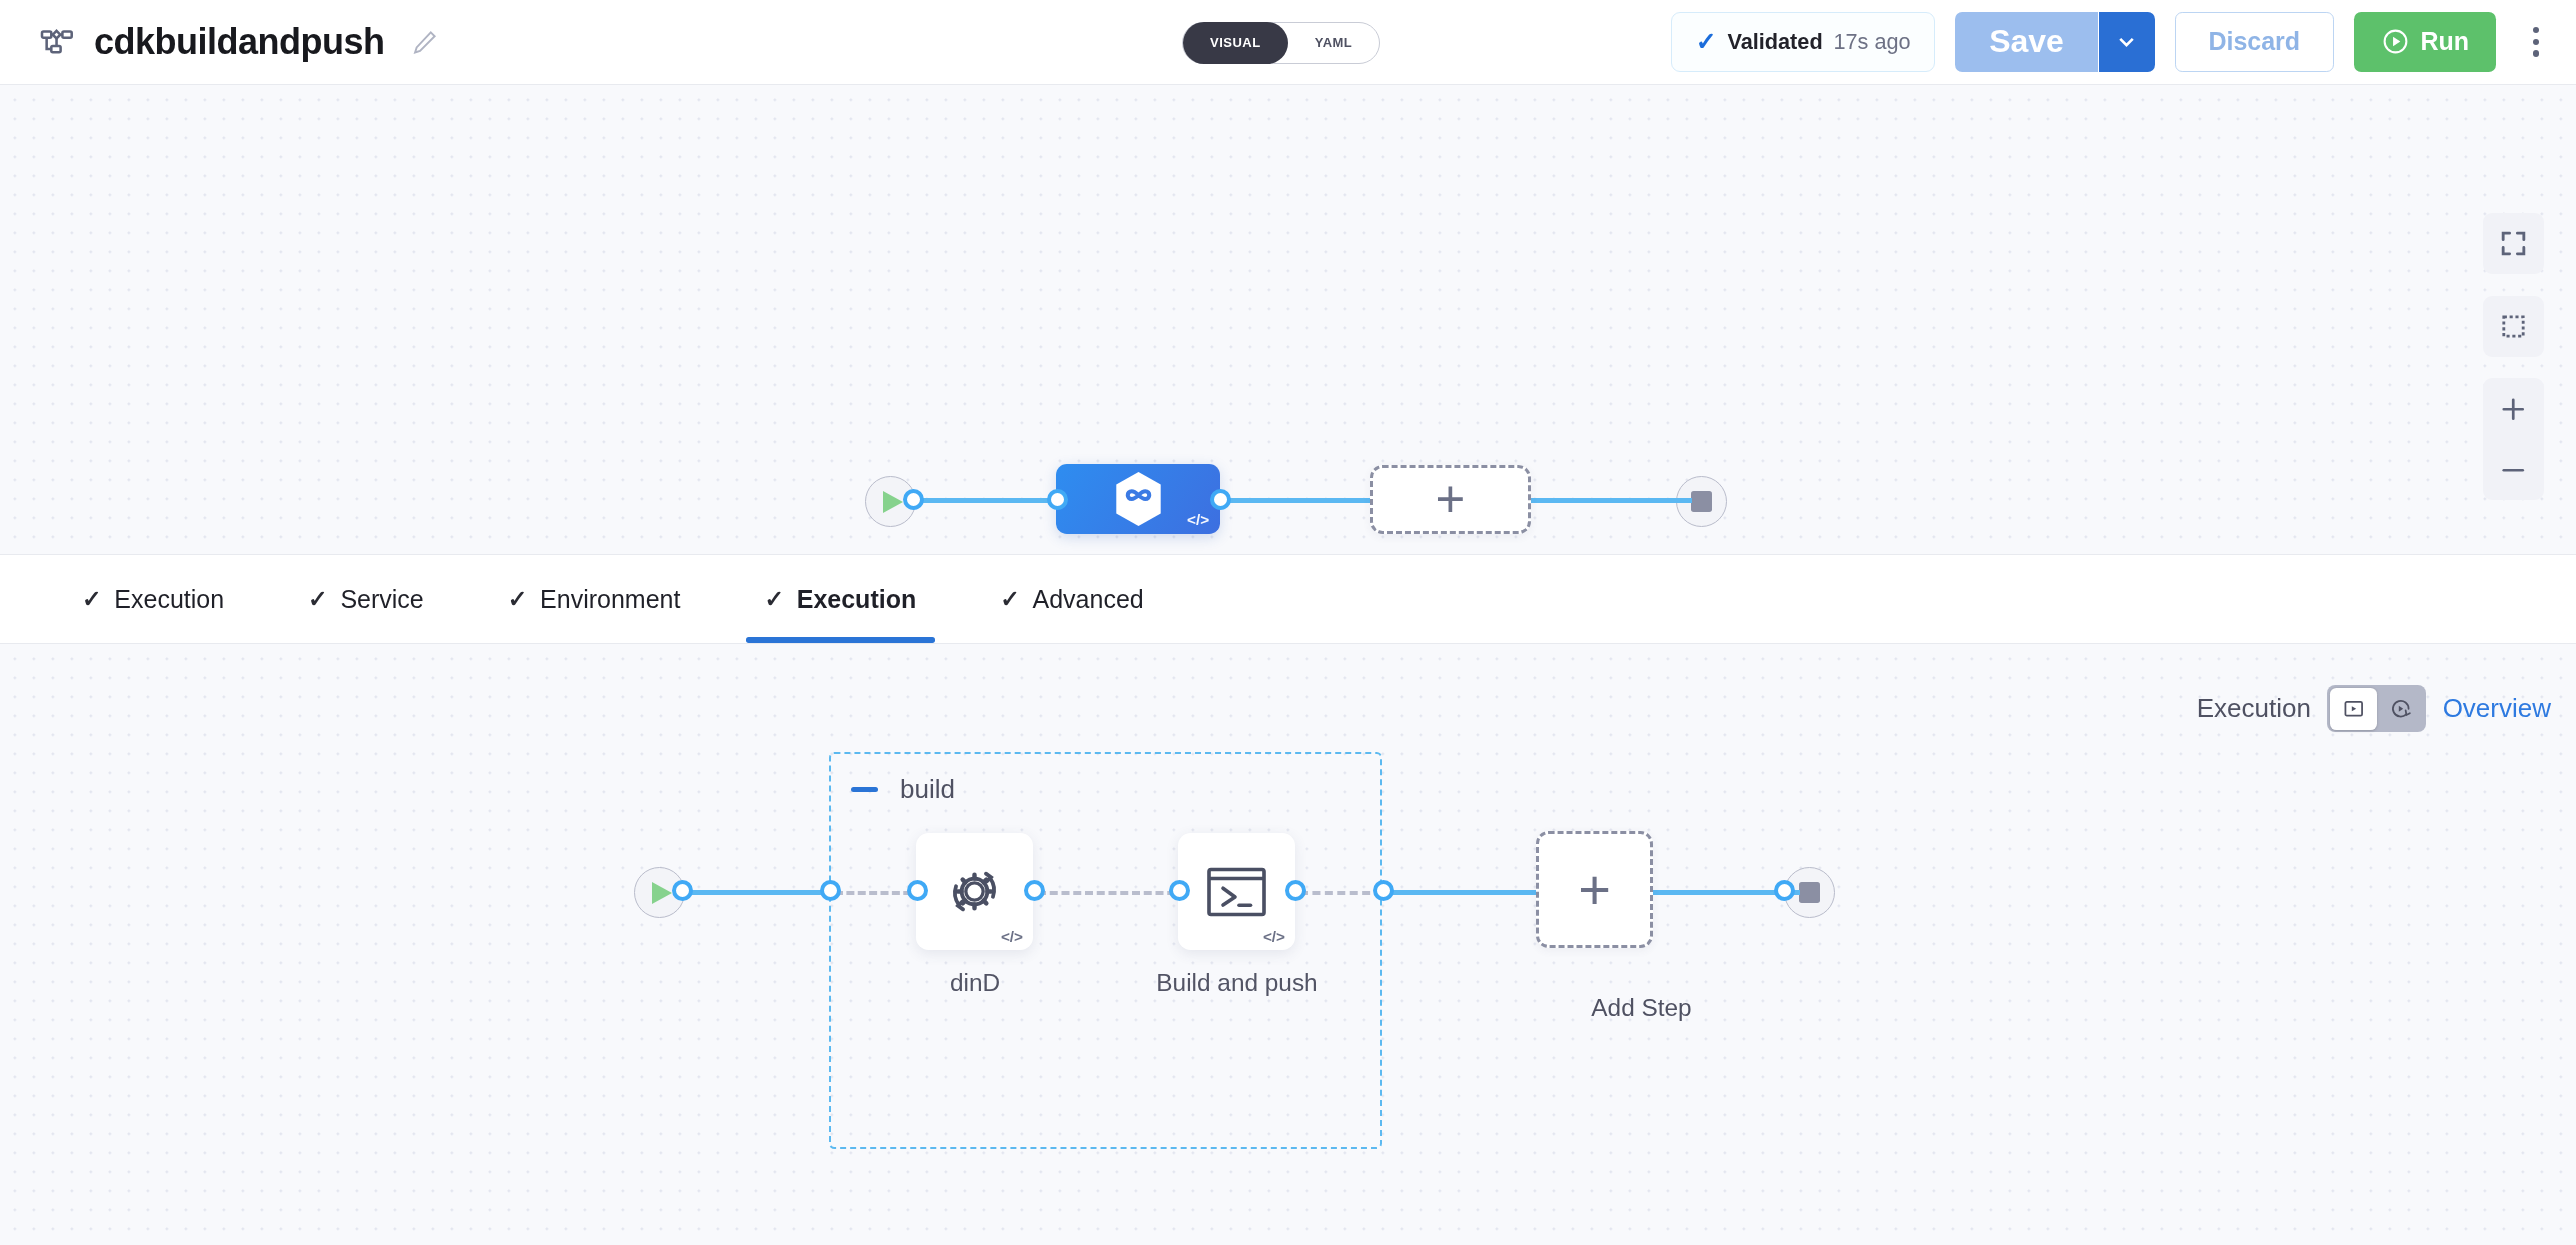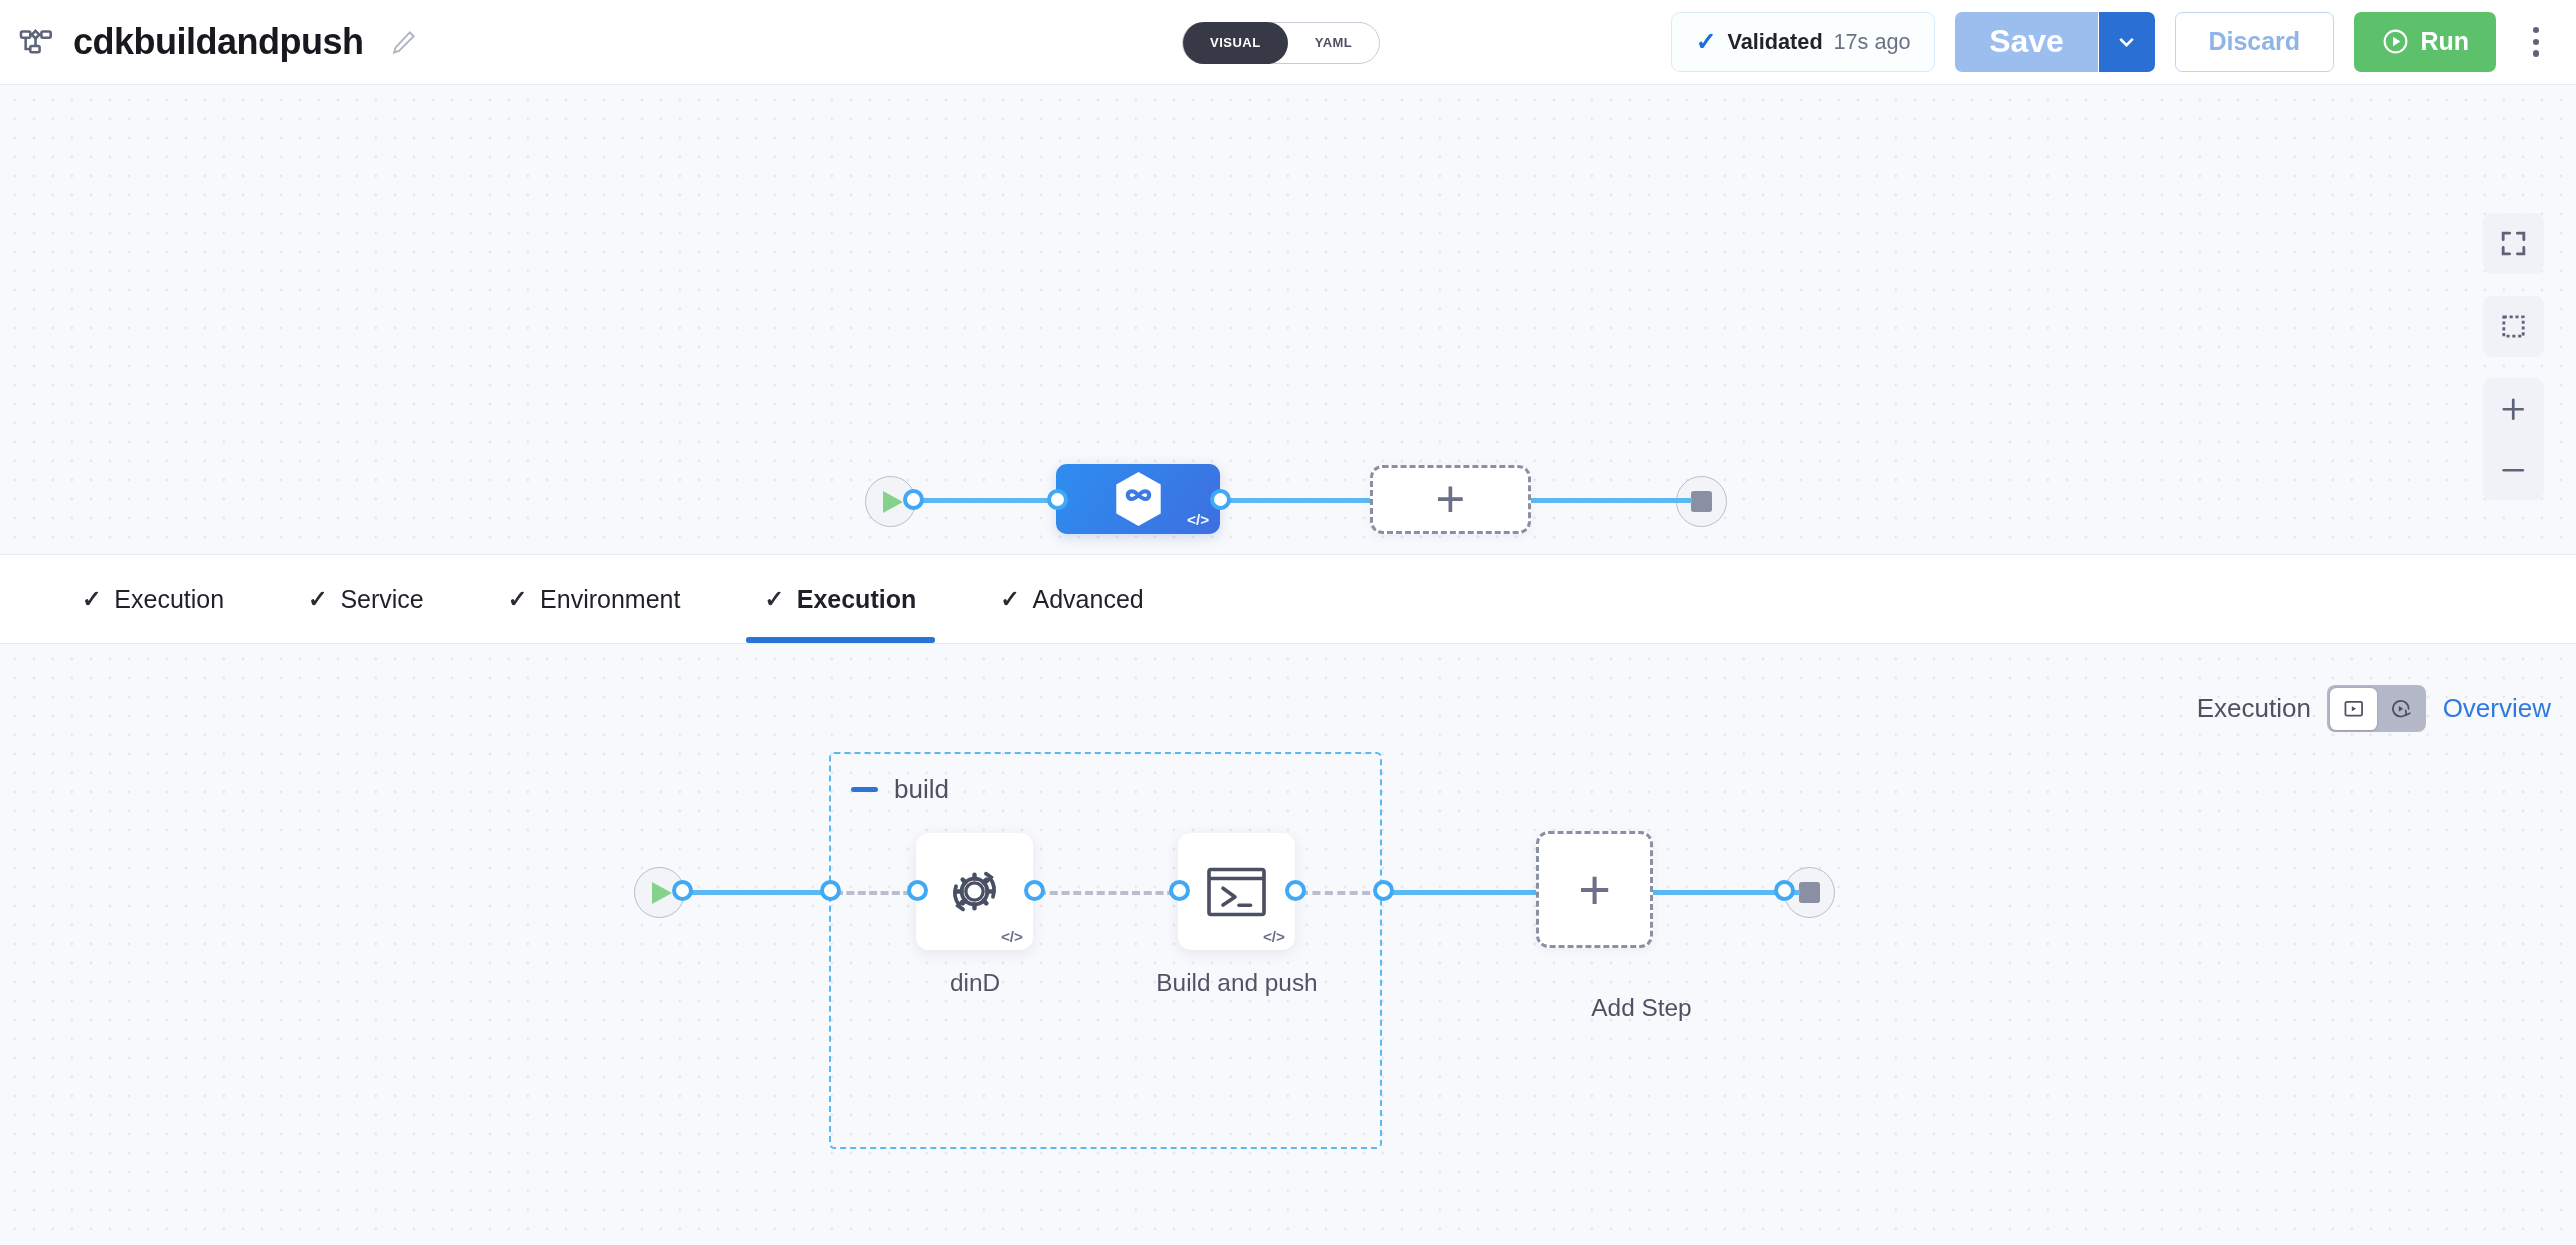--- a/index.html
+++ b/index.html
@@ -12,21 +12,21 @@
   .app { position: relative; width: 2576px; height: 1246px; }
 
   
   .header {
     position: absolute; top: 0; left: 0;
     width: 2576px; height: 85px;
     background: #ffffff;
     border-bottom: 0.9px solid #e8eaef;
     display: flex; align-items: center;
   }
-  .hdr-left { display: flex; align-items: center; gap: 18px; padding-left: 17px; }
+  .hdr-left { display: flex; align-items: center; gap: 18px; padding-left: 38px; }
   .pipeline-icon { width: 38px; height: 38px; color: #5d6379; display: flex; align-items: center; justify-content: center; }
   .pipeline-title {
     font-size: 36px; font-weight: bold; color: #18191e; letter-spacing: -0.5px;
     white-space: nowrap;
   }
   .edit-pencil { width: 31px; height: 31px; color: #b0b4c3; margin-left: 7.2px; display:flex; align-items:center; }
 
   
   .mode-toggle {
     position: absolute; left: 1182px; top: 21.7px;
@@ -222,21 +222,21 @@
 
   
   .step-group {
     position: absolute;
     border: 2.7px dashed #5cb9f0; border-radius: 5.4px;
     background: rgba(255,255,255,0.02);
     z-index: 2;
   }
   .group-header {
     position: absolute; top: 20px; left: 20px;
-    display: flex; align-items: center; gap: 16px;
+    display: flex; align-items: center; gap: 22px;
   }
   .group-collapse { width: 27px; height: 5.4px; background: #2a74d6; border-radius: 2.7px; }
   .group-title { font-size: 26px; color: #4f5162; }
 
   .step-node {
     position: absolute;
     width: 117px; height: 117px; border-radius: 12.6px;
     background: #ffffff;
     box-shadow: 0 3.6px 12.6px rgba(60,70,110,0.10);
     display: flex; align-items: center; justify-content: center;

